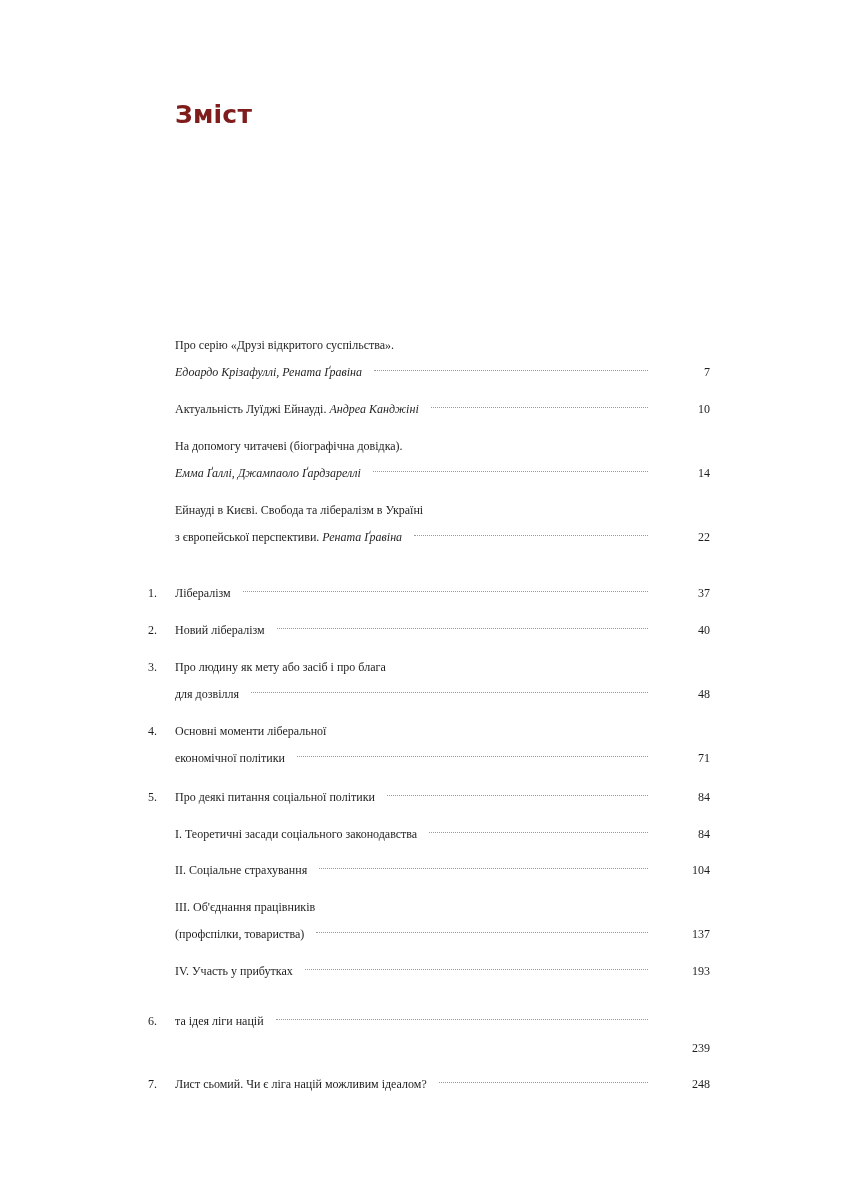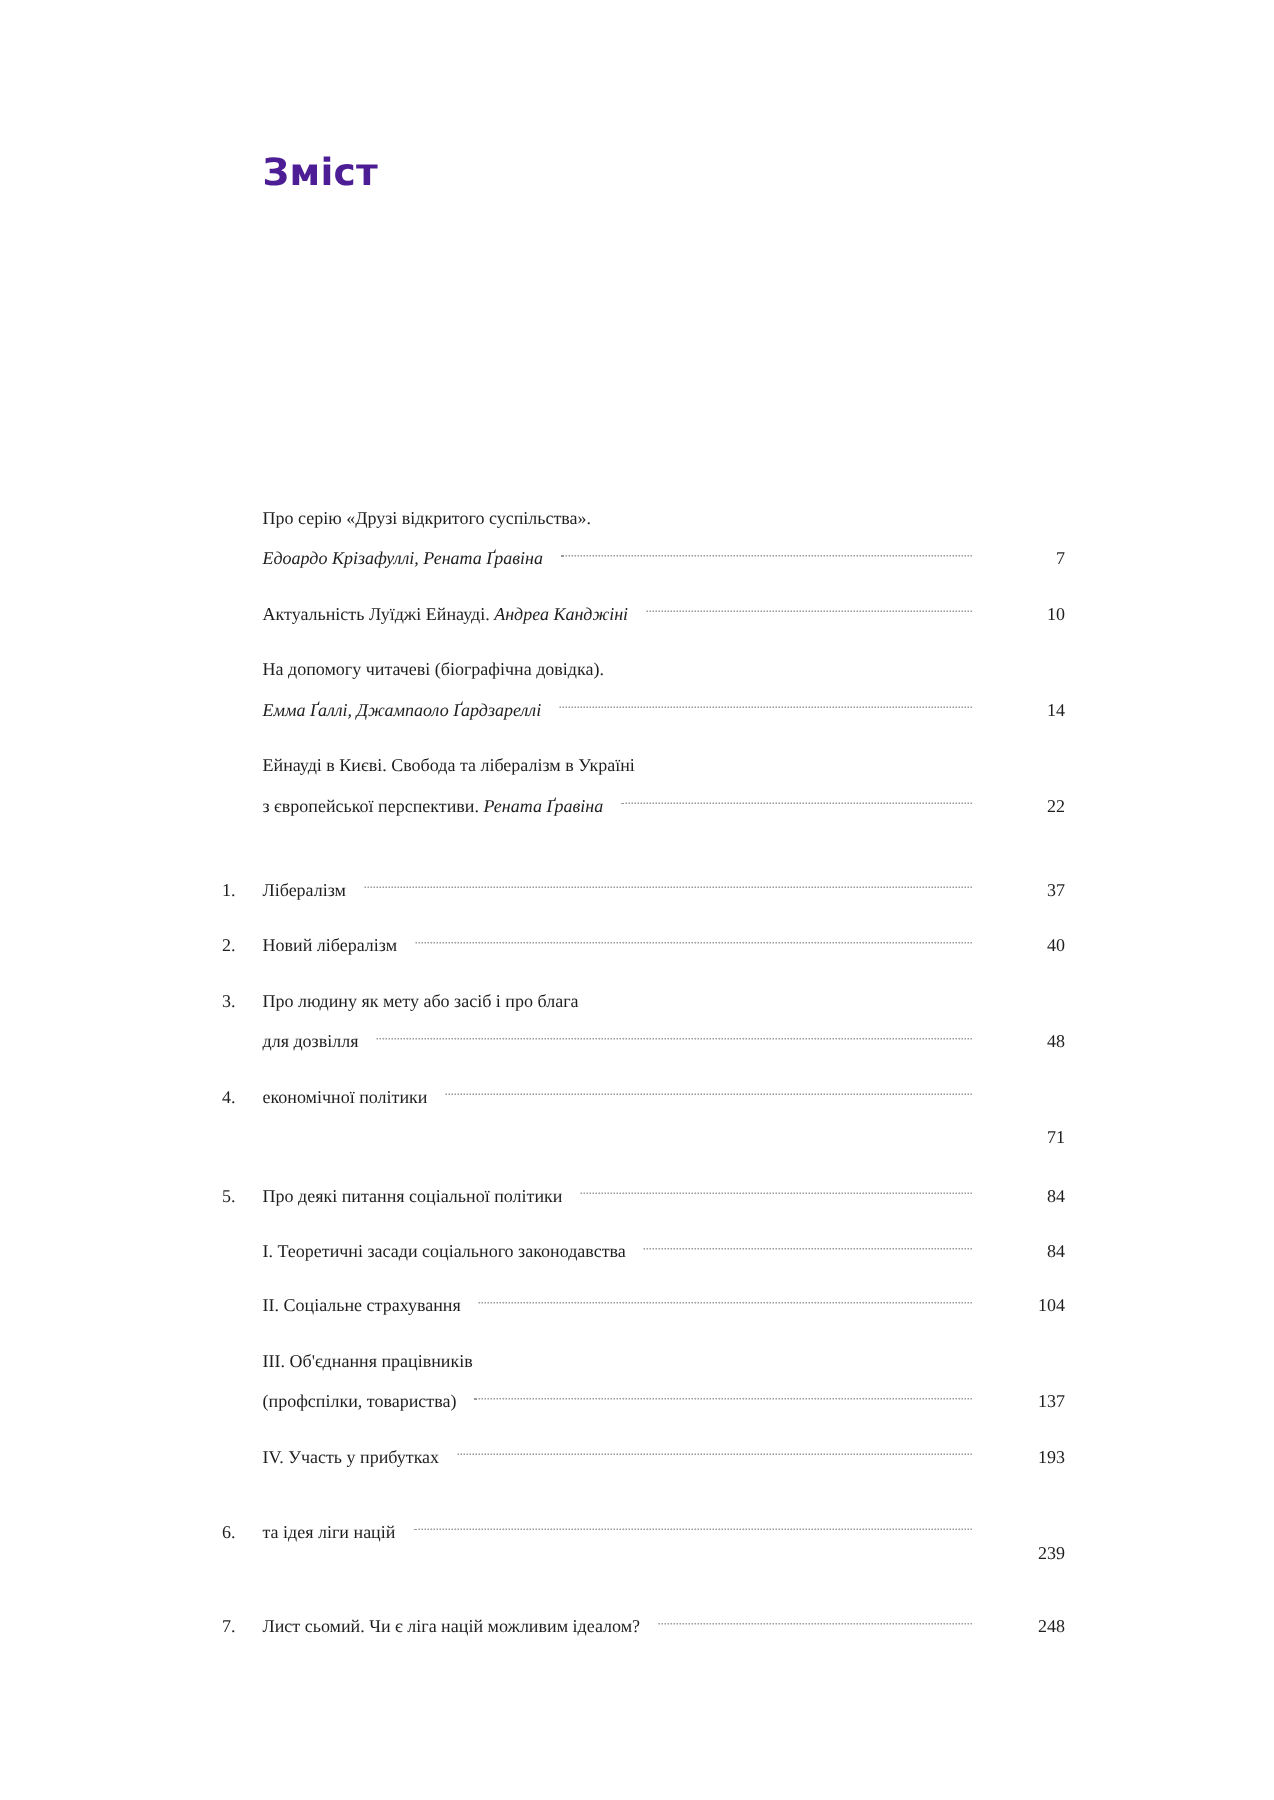--- a/index.html
+++ b/index.html
@@ -1,17 +1,17 @@
 <!DOCTYPE html>
 <html><head>
 <meta charset="utf-8">
 <style>
   html, body { margin: 0; padding: 0; background: #ffffff; }
   body { width: 849px; height: 1200px; position: relative; overflow: hidden; font-family: "Liberation Serif", "DejaVu Serif", serif; color: #1e1e1e; }
-  .title { position: absolute; left: 175px; top: 100px; font-family: "DejaVu Sans", "Liberation Sans", sans-serif; font-weight: bold; font-size: 25px; color: #4c1d95; letter-spacing: 0.2px; }
+  .title { position: absolute; left: 175px; top: 100px; font-family: "DejaVu Sans", "Liberation Sans", sans-serif; font-weight: bold; font-size: 25px; color: #7f1d1d; letter-spacing: 0.2px; }
   .entry { position: absolute; left: 130px; width: 580px; font-size: 12px; line-height: 27px; }
   .entry .num { position: absolute; left: 18px; top: 0; width: 26px; }
   .entry .body { position: absolute; left: 45px; width: 535px; }
   .entry.sub .body { left: 45px; }
   .line { position: relative; height: 27px; white-space: nowrap; }
   .last { display: flex; align-items: baseline; }
   .last .txt { flex: 0 0 auto; }
   .last .dots { flex: 1 1 auto; margin: 0 10px 0 12px; border-bottom: 1.5px dotted #9a9a9a; height: 0; transform: translateY(-5px); }
   .last .dots.stop { margin-right: 62px; }
   .page { position: absolute; right: 0; top: 0; text-align: right; }
@@ -95,20 +95,21 @@
       <span class="txt">для дозвілля</span>
       <span class="dots stop"></span>
     </div>
   </div>
   <div class="page" style="top:27px;">48</div>
 </div>
 
 <div class="entry" style="top:718px; height:54px;">
   <div class="num">4.</div>
   <div class="body">
+    <div class="line">Основні моменти ліберальної</div>
     <div class="line last">
       <span class="txt">економічної політики</span>
       <span class="dots stop"></span>
     </div>
   </div>
   <div class="page" style="top:27px;">71</div>
 </div>
 
 <div class="entry" style="top:784px; height:27px;">
   <div class="num">5.</div>
@@ -163,21 +164,21 @@
 </div>
 
 <div class="entry" style="top:1008px; height:54px;">
   <div class="num">6.</div>
   <div class="body">
     <div class="line last">
       <span class="txt">та ідея ліги націй</span>
       <span class="dots stop"></span>
     </div>
   </div>
-  <div class="page" style="top:14px;">239</div>
+  <div class="page" style="top:27px;">239</div>
 </div>
 
 <div class="entry" style="top:1071px; height:27px;">
   <div class="num">7.</div>
   <div class="body">
     <div class="line last">
       <span class="txt">Лист сьомий. Чи є ліга націй можливим ідеалом?</span>
       <span class="dots stop"></span>
     </div>
   </div>

